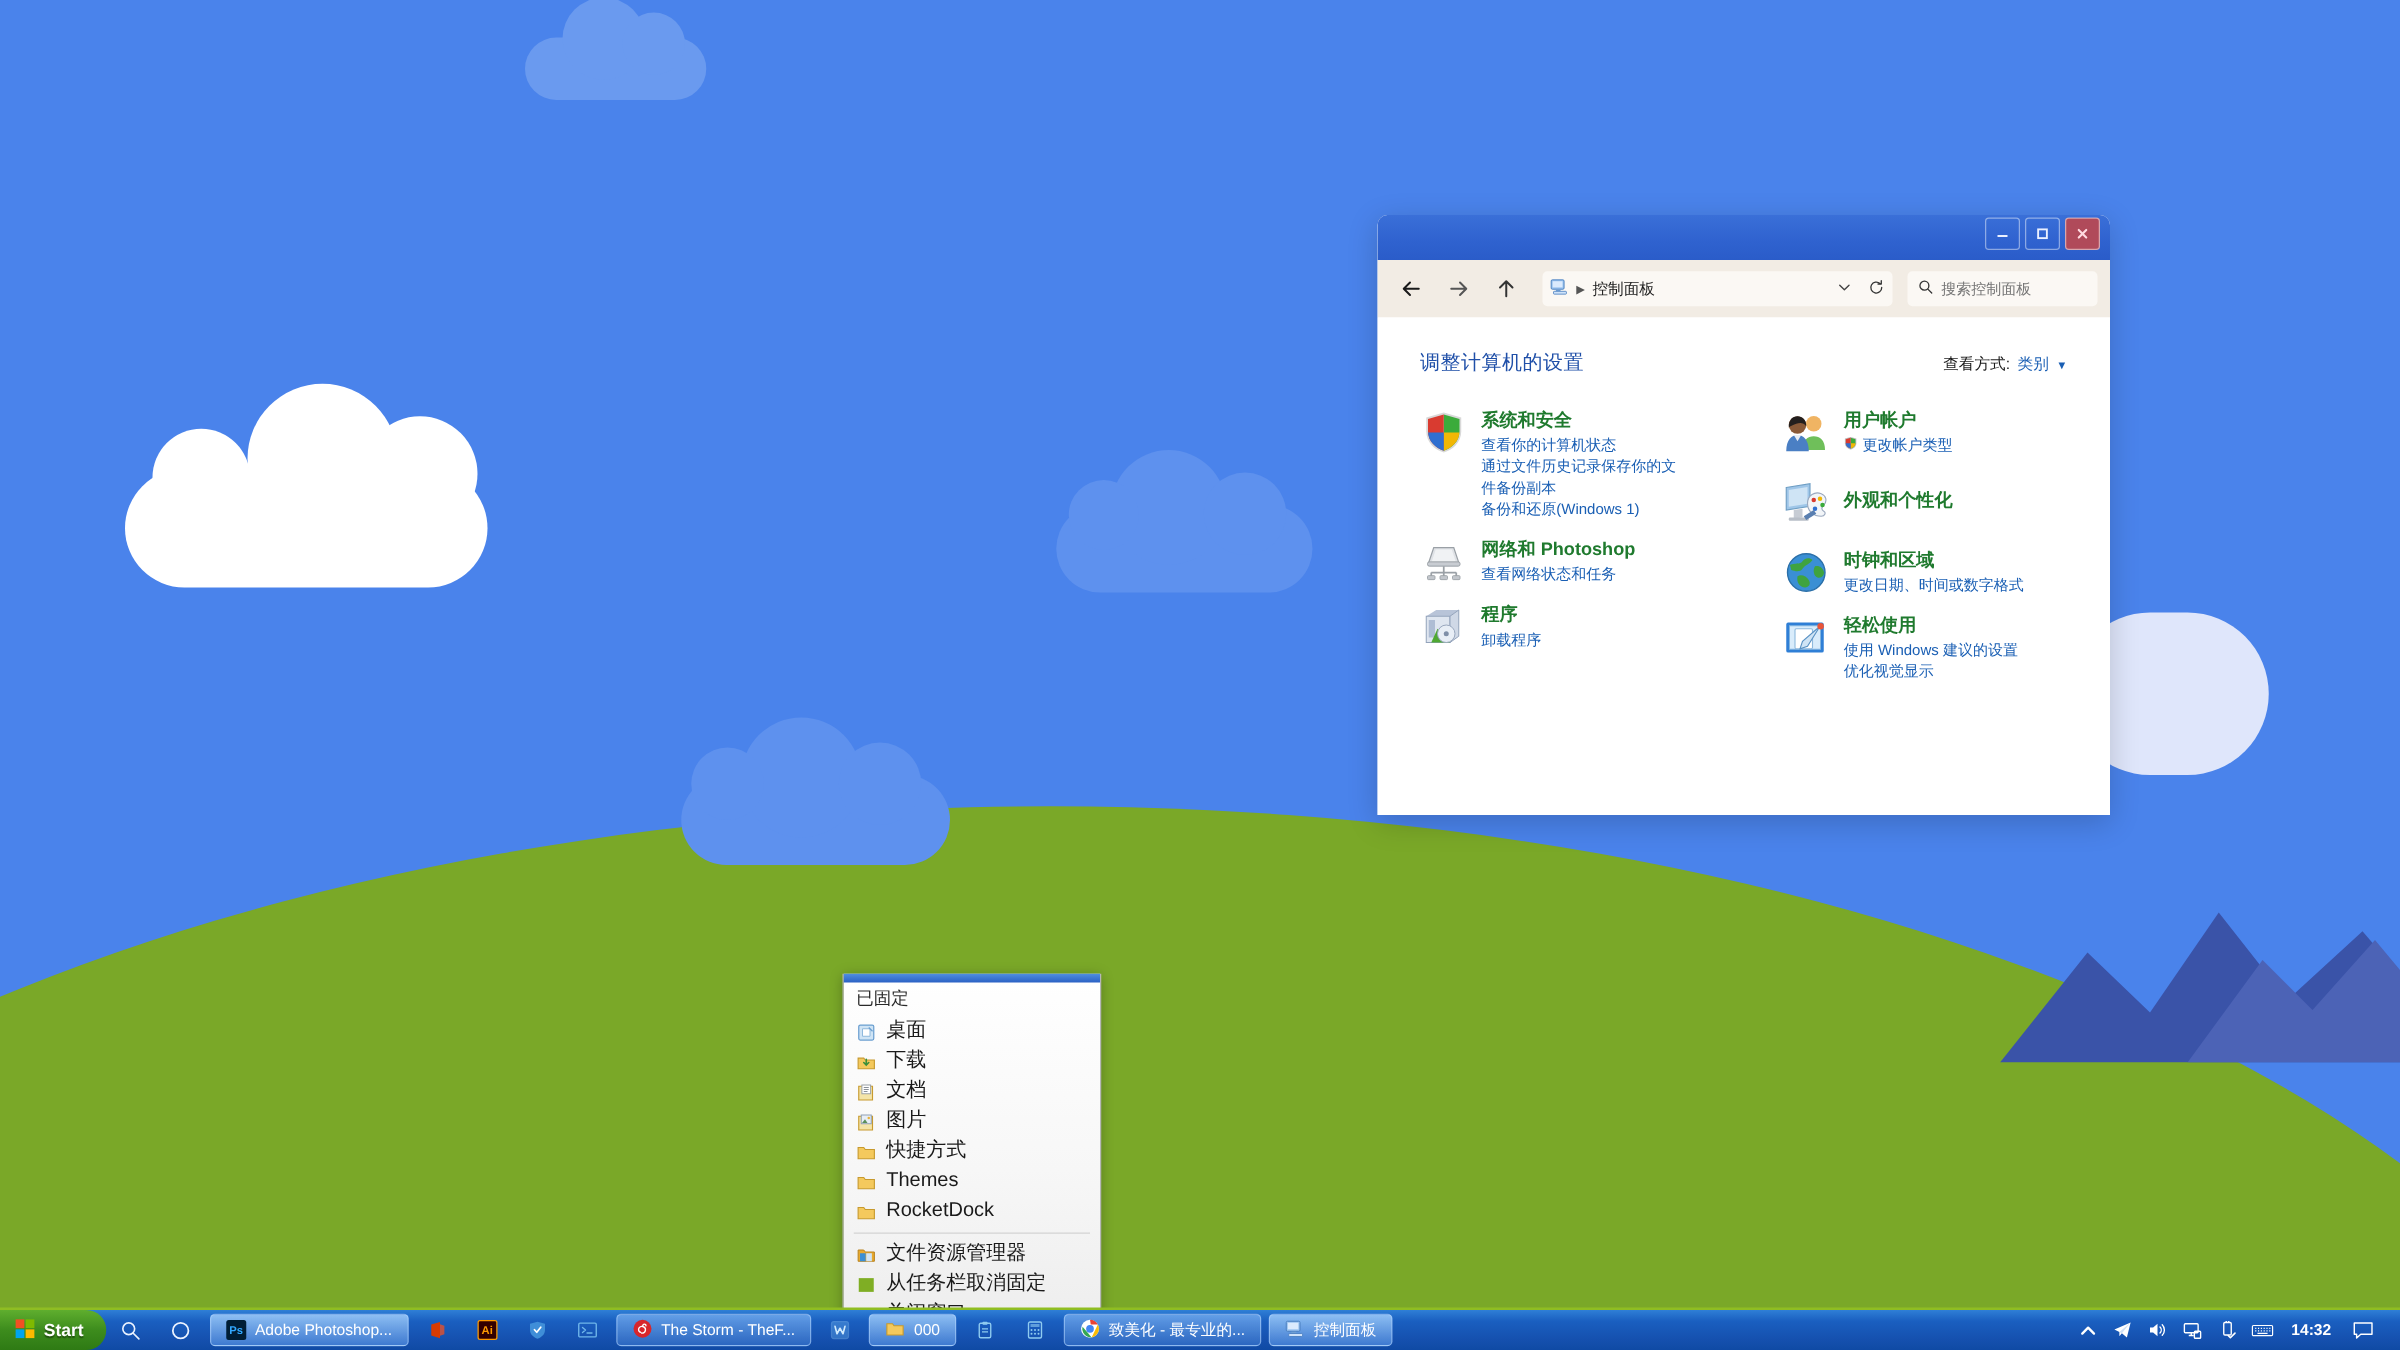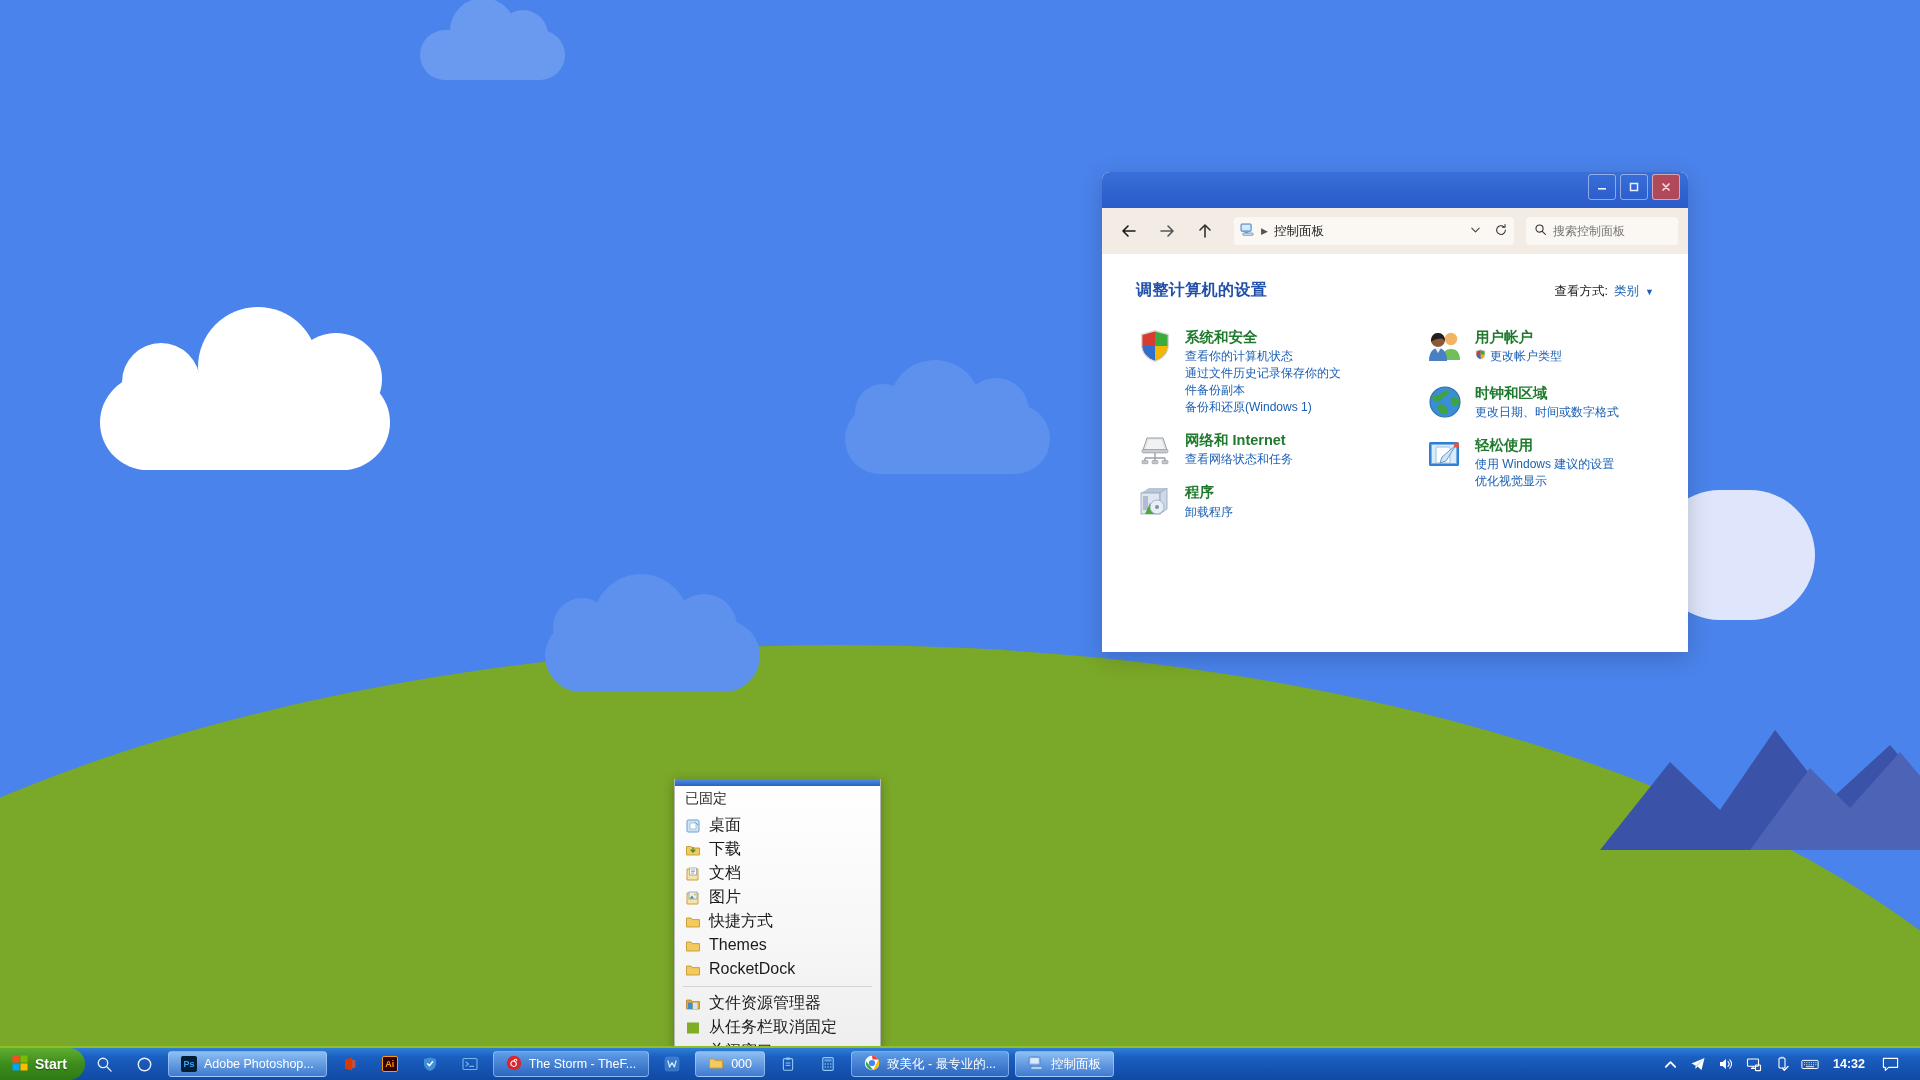--- a/index.html
+++ b/index.html
@@ -146,21 +146,21 @@
     background: #fff;
     height: calc(100% - 82px);
     padding: 26px 34px 0 34px;
     position: relative;
   }
   #cp-head-row {
     display: flex; align-items: baseline; justify-content: space-between;
     margin-bottom: 26px;
   }
   #cp-page-title {
-    font-size: 16px; color: #1f4fa8; font-weight: 700;
+    font-size: 16px; color: #1f4fa8; font-weight: 400;
     letter-spacing: .4px;
   }
   #cp-viewby {
     font-size: 12.5px; color: #1a1a1a;
     display: flex; align-items: center; gap: 6px;
   }
   #cp-viewby .vb-val { color:#1a5fb4; }
   #cp-viewby .caret { font-size: 9px; color:#1a5fb4; }
 
   #cp-cats {
@@ -408,21 +408,21 @@
                 <path d="M7 20 L11 8 H27 L31 20 Z" fill="#dfe2e6" stroke="#9aa0a6" stroke-width="1"></path>
                 <path d="M9.5 19 L12.6 9.6 H25.4 L28.5 19 Z" fill="#f0f2f4"></path>
                 <rect x="6" y="19.5" width="26" height="3.4" rx="1.4" fill="#c8ccd2" stroke="#9aa0a6" stroke-width=".8"></rect>
                 <path d="M19 23 V28 M9 28 H29 M9 28 V31 M19 28 V31 M29 28 V31" stroke="#9aa0a6" stroke-width="1.4" fill="none"></path>
                 <rect x="6" y="30.5" width="6" height="3.2" rx=".8" fill="#c2c6cc" stroke="#9aa0a6" stroke-width=".7"></rect>
                 <rect x="16" y="30.5" width="6" height="3.2" rx=".8" fill="#c2c6cc" stroke="#9aa0a6" stroke-width=".7"></rect>
                 <rect x="26" y="30.5" width="6" height="3.2" rx=".8" fill="#c2c6cc" stroke="#9aa0a6" stroke-width=".7"></rect>
               </svg>
             </span>
             <div class="cat-text">
-              <div class="cat-title">网络和 Internet</div>
+              <div class="cat-title">网络和 Photoshop</div>
               <a class="cat-link">查看网络状态和任务</a>
             </div>
           </div>
 
 
           <div class="cat">
             <span class="cat-icon">
               <svg viewBox="0 0 38 38" width="38" height="38">
                 <path d="M5 11 L13 6 H31 L24 11 Z" fill="#b8c4d8"></path>
                 <rect x="5" y="11" width="19" height="21" fill="#dfe6f0" stroke="#93a3bb" stroke-width=".8"></rect>
@@ -463,20 +463,39 @@
                     <path d="M6 1.4 L1.8 2.6 V6 C1.8 8.4 3.8 10 6 10.7 Z" fill="#d93b30"></path>
                     <path d="M6 6 H10.2 V6 C10.2 8.4 8.2 10 6 10.7 Z" fill="#f2b705"></path>
                     <path d="M6 6 H1.8 V6 C1.8 8.4 3.8 10 6 10.7 Z" fill="#2f6fd0"></path>
                   </svg>
                 </span>
                 <span>更改帐户类型</span>
               </a>
             </div>
           </div>
 
+          <div class="cat" style="margin-top:18px;">
+            <span class="cat-icon">
+              <svg viewBox="0 0 38 38" width="38" height="38">
+                <path d="M3 7 L22 4 L22 22 L3 25 Z" fill="#9fc6e8" stroke="#6e9ec4" stroke-width=".9"></path>
+                <path d="M5 9 L20 6.6 V20 L5 22.4 Z" fill="#cfe4f5"></path>
+                <path d="M9 25 L16 24 L16 31 L9 32 Z" fill="#c7ccd4"></path>
+                <rect x="5" y="31" width="16" height="2.6" rx="1" fill="#b8bec7"></rect>
+                <path d="M20 20 C20 13 26 10 31 12 C35 13.6 36 18 33 21 C31 23 31 25 33 26 C35 27 34 30 31 30 C25 30 20 26 20 20 Z" fill="#f2f5f8" stroke="#9aa8be" stroke-width=".9"></path>
+                <circle cx="25" cy="17" r="1.8" fill="#d93b30"></circle>
+                <circle cx="30" cy="16" r="1.8" fill="#f2b705"></circle>
+                <circle cx="32" cy="21" r="1.8" fill="#3bab3b"></circle>
+                <circle cx="26" cy="24" r="1.8" fill="#2f6fd0"></circle>
+                <path d="M17 30 L25 25 L27 28 L19 33 Z" fill="#5a7fb0"></path>
+              </svg>
+            </span>
+            <div class="cat-text">
+              <div class="cat-title" style="margin-top:8px;">外观和个性化</div>
+            </div>
+          </div>
 
           <div class="cat" style="margin-top:18px;">
             <span class="cat-icon">
               <svg viewBox="0 0 38 38" width="38" height="38">
                 <circle cx="19" cy="19" r="15" fill="#3a8fd4"></circle>
                 <path d="M6 13 C10 11 14 13 16 10 C18 7 22 7 24 9 C22 12 18 13 16 16 C14 19 10 18 7 17 Z" fill="#3fa33f"></path>
                 <path d="M12 22 C15 20 19 22 21 25 C23 28 21 31 18 31 C14 31 11 27 12 22 Z" fill="#3fa33f"></path>
                 <path d="M26 14 C29 13 32 15 33 18 C34 21 31 24 28 23 C25 22 24 17 26 14 Z" fill="#3fa33f"></path>
                 <circle cx="19" cy="19" r="15" fill="none" stroke="#2b6fa8" stroke-width="1.1"></circle>
               </svg>

